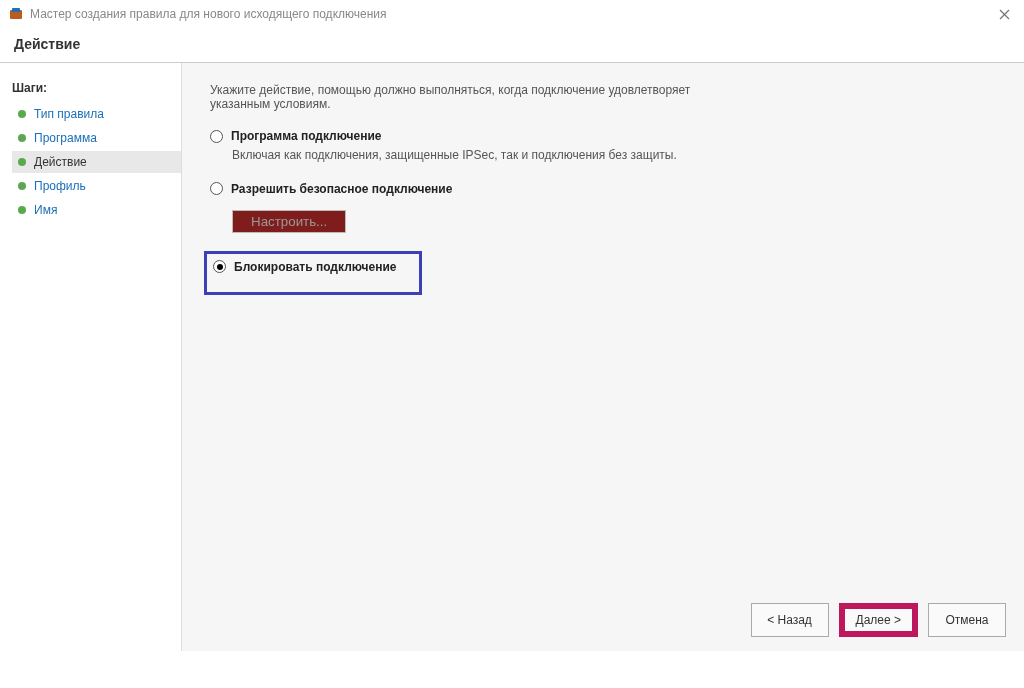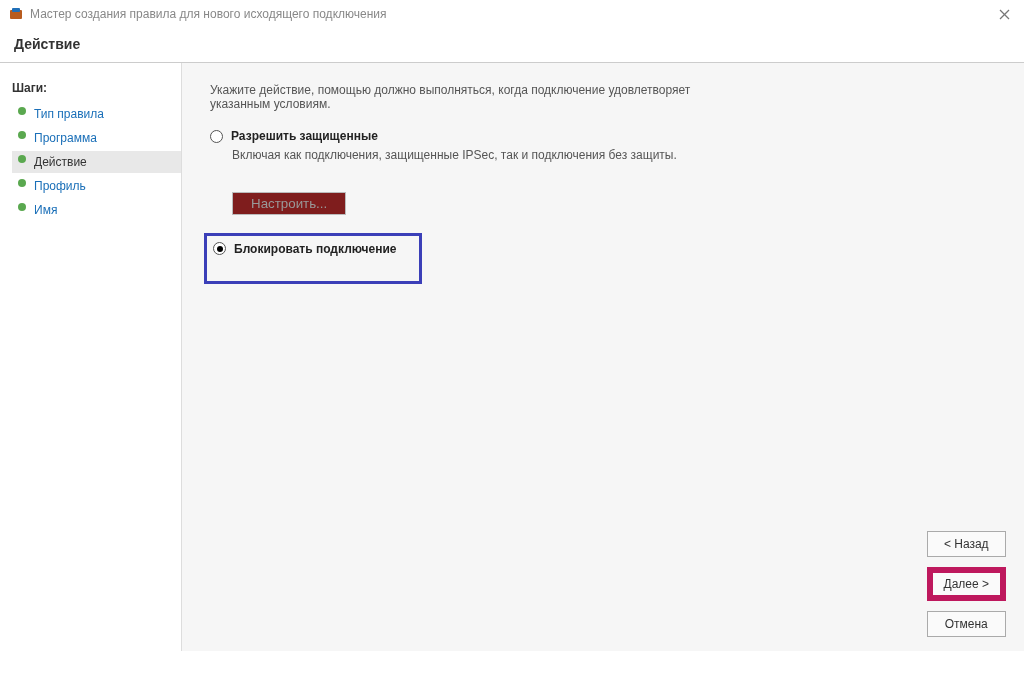--- a/index.html
+++ b/index.html
@@ -58,21 +58,21 @@
       border-right: 1px solid #ddd;
     }
     .sidebar-title {
       font-weight: bold;
       color: #333;
       margin-bottom: 8px;
       margin-top: 8px;
     }
     .step {
       display: flex;
-      align-items: flex-start;
+      align-items: center;
       padding: 4px 6px;
       margin-bottom: 2px;
       cursor: pointer;
     }
     .step.current {
       background: #e8e8e8;
     }
     .step-bullet {
       width: 8px; height: 8px; border-radius: 50%;
       background: #5aa84f;
@@ -130,31 +130,30 @@
       margin-left: 22px;
       margin-top: 10px;
       padding: 3px 18px;
       background: #7f1d1d;
       border: 1px solid #bbb;
       color: #999;
       cursor: default;
     }
     .option.highlight {
       border: 3px solid #3b3fb8;
-      padding: 6px 22px 21px 6px;
+      padding: 6px 22px 14px 6px;
       display: inline-block;
       margin-left: -6px;
     }
     .footer {
       position: absolute;
       bottom: 14px;
       right: 18px;
       display: flex;
       gap: 10px;
-      flex-direction: column;
     }
     .btn {
       min-width: 78px;
       padding: 5px 12px;
       background: #fafafa;
       border: 1px solid #aaa;
       color: #333;
       cursor: pointer;
       font-family: inherit;
       font-size: 12px;
@@ -213,26 +212,30 @@
       <span class="step-label">Имя</span>
     </div>
   </div>
 
   <div class="main">
     <div class="instruction">Укажите действие, помощью должно выполняться, когда подключение удовлетворяет указанным условиям.</div>
 
     <div class="option">
       <div class="option-row">
         <span class="radio"></span>
-        <span class="option-label">Разрешить защищенные</span>
+        <span class="option-label">Программа подключение</span>
       </div>
       <div class="option-desc">Включая как подключения, защищенные IPSec, так и подключения без защиты.</div>
     </div>
 
     <div class="option">
+      <div class="option-row">
+        <span class="radio"></span>
+        <span class="option-label">Разрешить безопасное подключение</span>
+      </div>
       <button class="configure-btn" disabled="">Настроить...</button>
     </div>
 
     <div class="option highlight">
       <div class="option-row">
         <span class="radio checked"></span>
         <span class="option-label">Блокировать подключение</span>
       </div>
     </div>
 

